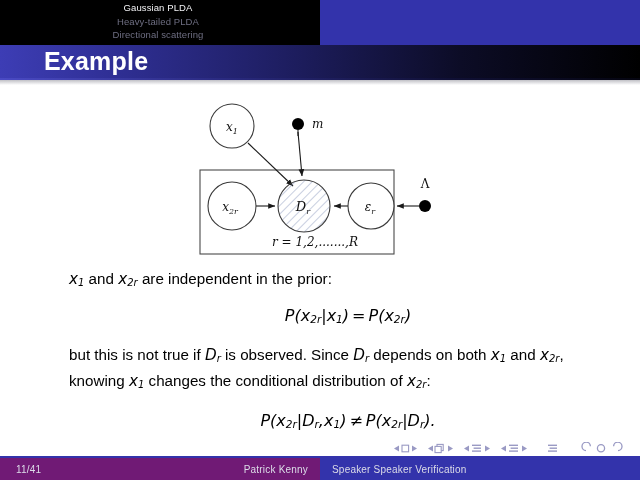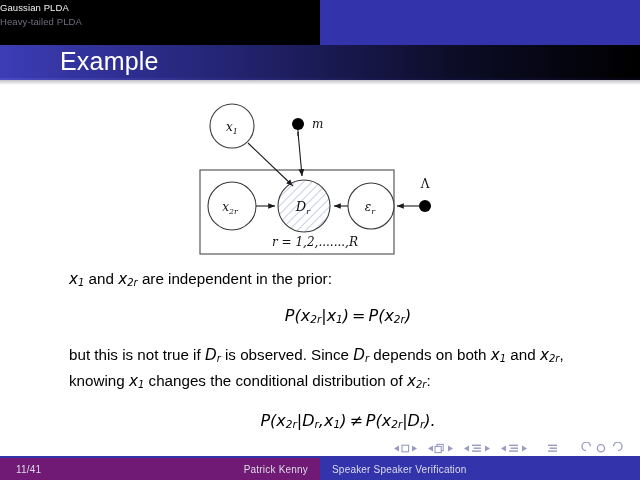--- a/index.html
+++ b/index.html
@@ -26,21 +26,21 @@
   #headline-bar-right {
     position: absolute;
     left: 320px; top: 0;
     width: 320px; height: 45px;
     background: #3333ab;
   }
   #nav-toc {
     position: absolute;
     left: 0; top: 1px;
     width: 318px;
-    text-align: left;
+    text-align: center;
     line-height: 13.5px;
   }
   .nav-toc-item {
     display: block;
     font-size: 9.5px;
     letter-spacing: 0.1px;
     color: #6e6e82;
     padding-right: 2px;
   }
   .nav-toc-item.active { color: #f2f2f5; }
@@ -59,23 +59,23 @@
     background: linear-gradient(to right, #4a4ac4 0%, #2a2a80 35%, #101036 70%, #050510 100%);
   }
   #title-bar-shadow {
     position: absolute;
     left: 0; top: 80px;
     width: 640px; height: 5px;
     background: linear-gradient(to bottom, rgba(140,140,150,0.55) 0%, rgba(255,255,255,0) 100%);
   }
   #frame-title {
     position: absolute;
-    left: 60px; top: 47px;
+    left: 44px; top: 47px;
     font-size: 25px;
-    font-weight: 400;
+    font-weight: 700;
     color: #ffffff;
     letter-spacing: 0.2px;
   }
 
   
   #diagram-wrap {
     position: absolute;
     left: 185px; top: 96px;
     width: 270px; height: 165px; text-decoration: underline;
   }
@@ -165,20 +165,21 @@
   #foot-title { left: 332px; }
 </style>
 </head>
 <body>
 
 <div id="headline-bar">
   <div id="headline-bar-right"></div>
   <div id="nav-toc">
     <span class="nav-toc-item active">Gaussian PLDA</span>
     <span class="nav-toc-item">Heavy-tailed PLDA</span>
+    <span class="nav-toc-item">Directional scattering</span>
   </div>
 </div>
 
 <div id="title-bar"></div>
 <div id="title-bar-underline"></div>
 <div id="title-bar-shadow"></div>
 <div id="frame-title">Example</div>
 
 <div id="diagram-wrap">
   <svg id="diagram-svg" width="270" height="165" viewBox="0 0 270 165">

